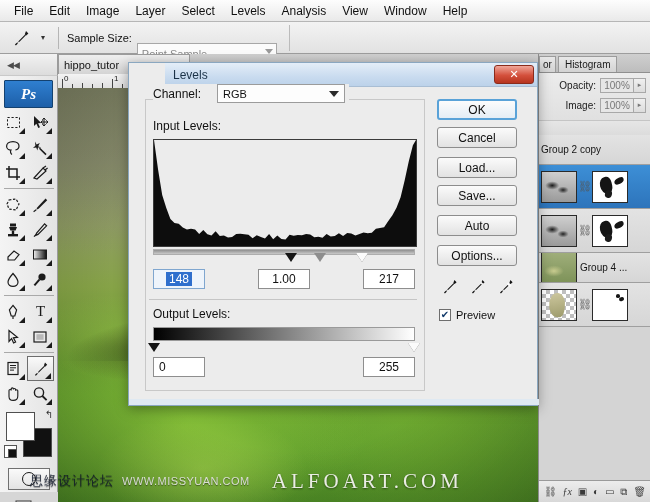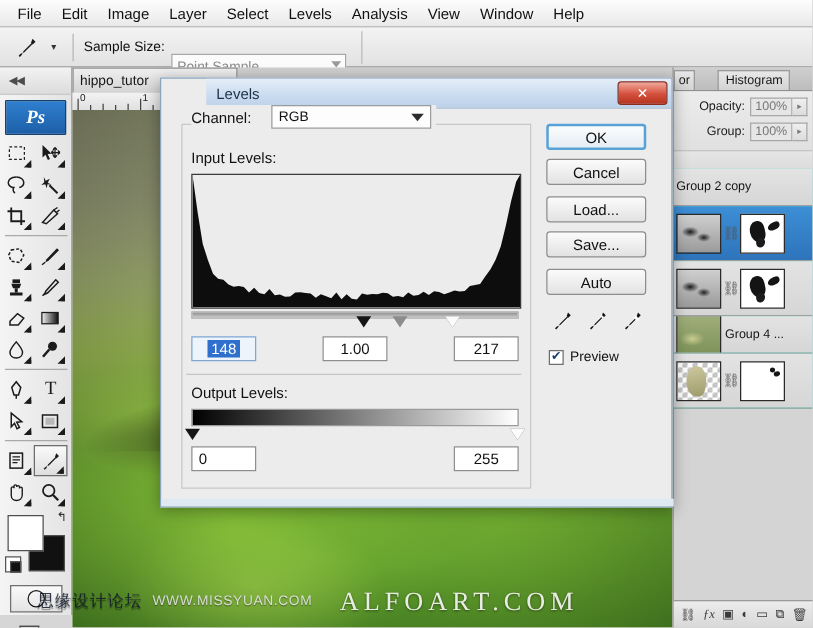--- a/index.html
+++ b/index.html
@@ -159,21 +159,21 @@
     background:#d4d4d4;border-left:1px solid #8d8d8d;box-sizing:border-box;
   }
   .rp-tabs{
     height:18px;display:flex;align-items:flex-end;
     background:linear-gradient(#cfcfcf,#bdbdbd);border-bottom:1px solid #8f8f8f;
   }
   .rp-tab{
     height:16px;padding:0 6px;font-size:10px;color:#1a1a1a;
     background:linear-gradient(#e8e8e8,#d3d3d3);
     border:1px solid #9b9b9b;border-bottom:none;box-sizing:border-box;
-    display:flex;align-items:center;white-space:nowrap;margin-right:18px;overflow:hidden;
+    display:flex;align-items:center;white-space:nowrap;margin-right:2px;overflow:hidden;
   }
   .rp-tab.partial{max-width:26px;padding:0 3px;}
   .rp-body{background:linear-gradient(#ececec,#e0e0e0);padding:3px 4px 4px 4px;}
   .rowfield{display:flex;align-items:center;justify-content:flex-end;height:18px;margin-bottom:2px;}
   .rowfield .lbl{font-size:10px;color:#1a1a1a;margin-right:4px;}
   .rowfield .val{
     width:34px;height:15px;background:#e6e6e6;border:1px solid #a8a8a8;
     font-size:10px;color:#777;display:flex;align-items:center;justify-content:center;box-sizing:border-box;
   }
   .rowfield .spin{
@@ -603,21 +603,21 @@
       <div class="rp-tab">Histogram</div>
     </div>
 
     <div class="rp-body">
       <div class="rowfield">
         <span class="lbl">Opacity:</span>
         <span class="val">100%</span>
         <span class="spin">▸</span>
       </div>
       <div class="rowfield">
-        <span class="lbl">Group:</span>
+        <span class="lbl">Image:</span>
         <span class="val">100%</span>
         <span class="spin">▸</span>
       </div>
     </div>
     <div class="lock-row"></div>
 
     <div class="layers">
 
       <div class="layer grouprow">
         <span class="layername">Group 2 copy</span>
@@ -726,20 +726,21 @@
           <div class="numbox" style="left:210px;">255</div>
         </div>
       </div>
 
       <div class="dlg-right">
         <div class="btn primary">OK</div>
         <div class="btn">Cancel</div>
         <div class="btn gap">Load...</div>
         <div class="btn">Save...</div>
         <div class="btn gap">Auto</div>
+        <div class="btn gap">Options...</div>
 
         <div class="droppers">
           <span class="dropper">
             <svg width="18" height="18" viewBox="0 0 18 18">
                 <path d="M13.4 2 l2.2 2.2 -1.9 1.9 -1 -1 -6 6 -1.3 2.9 -1.5 1.5 -.9 -.9 1.5 -1.5 2.9 -1.3 6 -6 -1 -1z" fill="#141414"></path>
               </svg>
           </span>
           <span class="dropper">
             <svg width="18" height="18" viewBox="0 0 18 18">
                 <path d="M13.4 2 l2.2 2.2 -1.9 1.9 -1 -1 -6 6 -1.3 2.9 -1.5 1.5 -.9 -.9 1.5 -1.5 2.9 -1.3 6 -6 -1 -1z" fill="#141414"></path>

